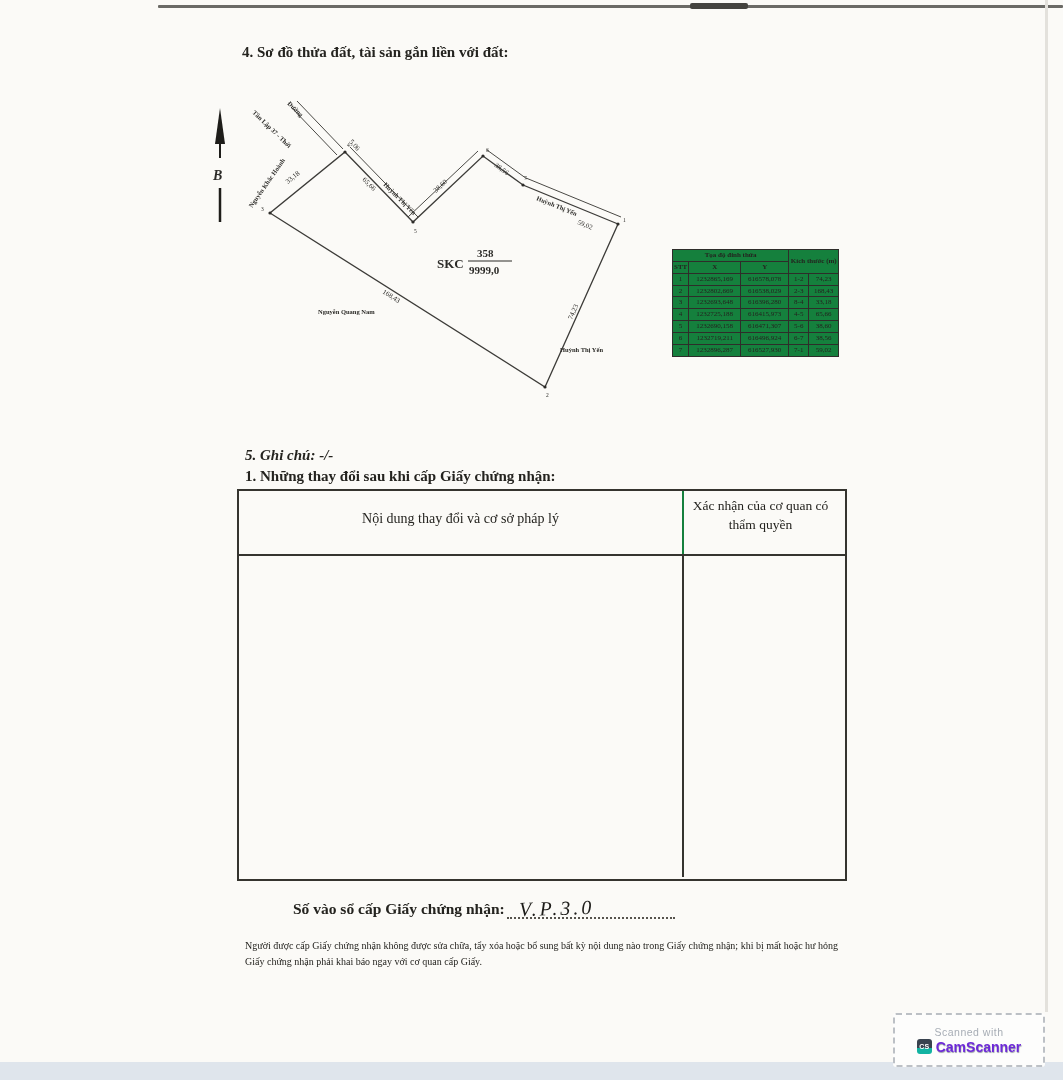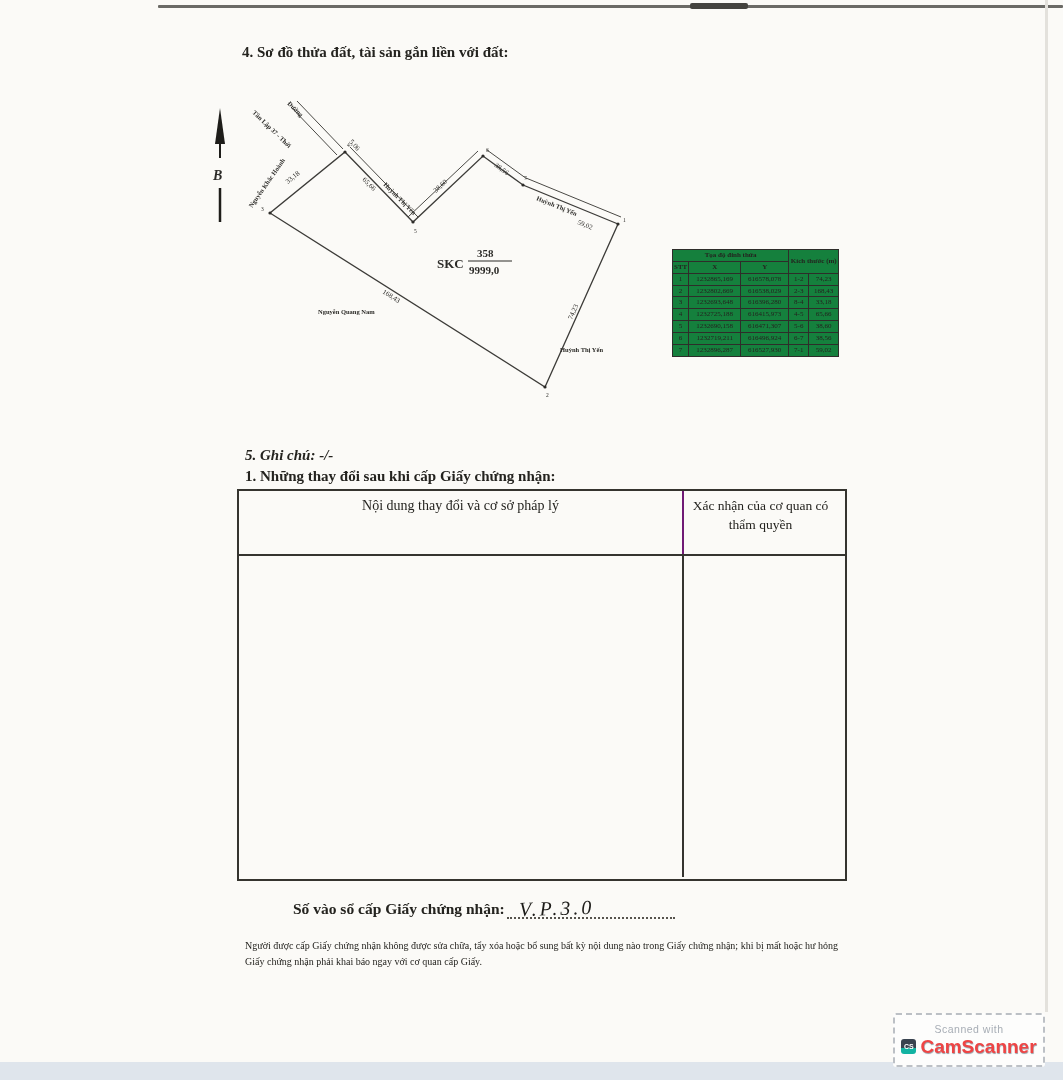--- a/index.html
+++ b/index.html
@@ -37,21 +37,21 @@
   #coord-table table{border-collapse:collapse;background:#15803d;}
   #coord-table td,#coord-table th{
     border:1.5px solid #2e2d2a;font-size:7px;line-height:1.55;
     padding:0 1px;text-align:center;font-family:"Liberation Serif",serif;color:#24231f;
   }
   #coord-table th{font-weight:bold;}
 
   
   #changes-table{left:237px;top:489px;width:606px;height:388px;border:2px solid #35342f;background:transparent;}
   #changes-header{display:flex;height:63px;border-bottom:2px solid #35342f;}
-  #changes-col1-h{width:443px;border-right:2px solid #701a75;display:flex;justify-content:center;padding-top:7px;font-size:14px;text-align:right;}
+  #changes-col1-h{width:443px;border-right:2px solid #15803d;display:flex;justify-content:center;padding-top:20px;font-size:14px;text-align:right;}
   #changes-col2-h{flex:1;text-align:center;padding:6px 16px 0 8px;font-size:13.5px;line-height:1.4;}
   #changes-body{display:flex;height:321px;}
   #changes-col1-b{width:443px;border-right:2px solid #35342f;}
   #changes-col2-b{flex:1;}
 
   
   #registry{left:245px;top:897px;display:flex;align-items:flex-end;margin-left:48px;}
   #registry-label{font-size:15.5px;font-weight:bold;line-height:1.2;}
   #registry-leader{position:relative;width:168px;height:20px;border-bottom:2px dotted #56534d;margin-left:2px;}
   #registry-value{
@@ -67,21 +67,21 @@
     background:#fdfdfc;display:flex;flex-direction:column;align-items:center;justify-content:center;
     font-family:"Liberation Sans",sans-serif;
   }
   #cam-line1{font-size:10.5px;letter-spacing:0.5px;}
   #cam-line2{display:flex;align-items:center;gap:4px;margin-top:1px;}
   #cam-icon{
     width:15px;height:15px;border-radius:3px;color:#fff;font-size:7px;font-weight:bold;
     display:flex;align-items:center;justify-content:center;
     background:linear-gradient(180deg,#39434f 0%,#39434f 58%,#12b3a2 58%,#12b3a2 100%);
   }
-  #cam-brand{font-size:19px;font-weight:bold;color:#ef4444;text-shadow:0.5px 0.5px 0.8px #9aa0a8;}
+  #cam-brand{font-size:14px;font-weight:bold;color:#6d28d9;text-shadow:0.5px 0.5px 0.8px #9aa0a8;}
 </style>
 </head>
 <body>
 
 <div class="abs top-edge"></div>
 <div class="abs top-edge-blob"></div>
 <div class="abs right-edge"></div>
 <div class="abs bottom-strip"></div>
 
 <div id="sec4" class="abs sec-title">4. Sơ đồ thửa đất, tài sản gắn liền với đất:</div>

